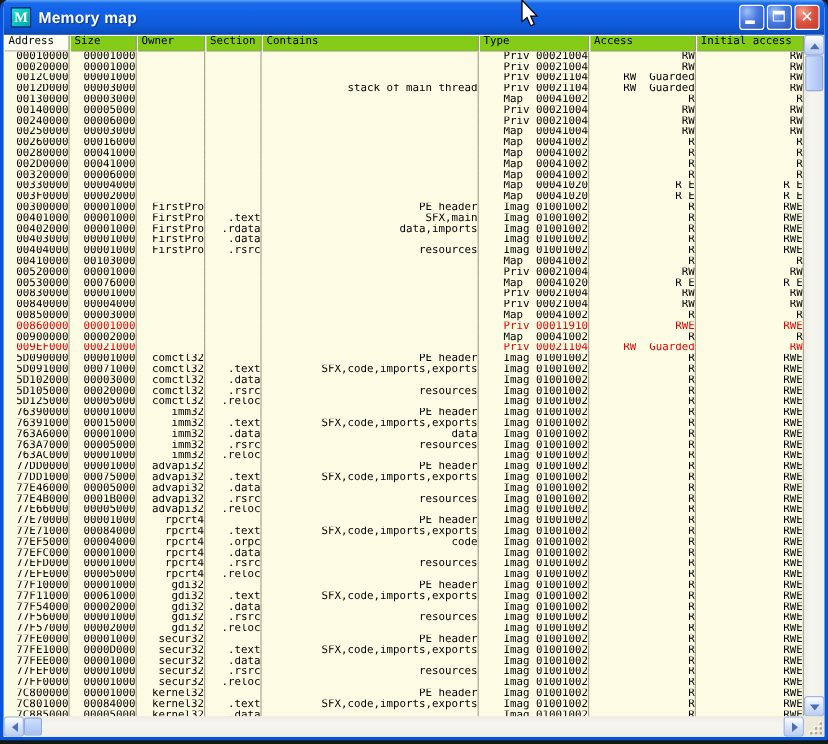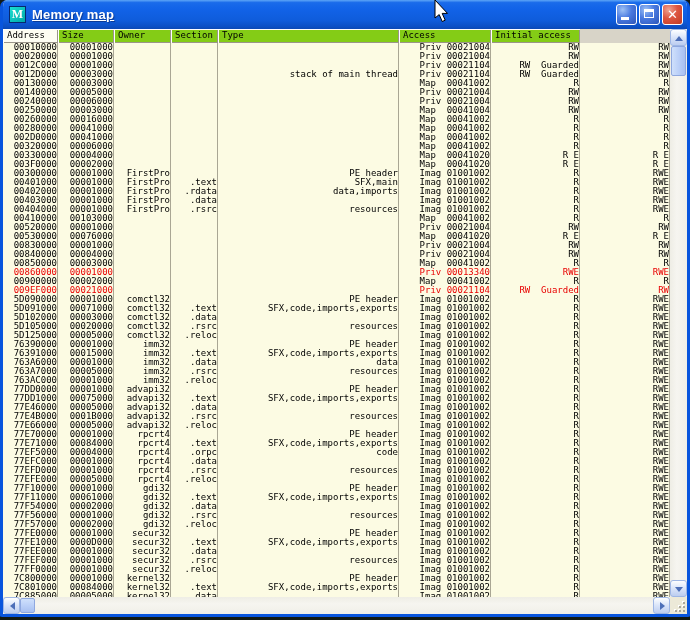--- a/index.html
+++ b/index.html
@@ -20,21 +20,21 @@
     display:flex;align-items:center;
   }
   .app-icon{
     width:17px;height:17px;margin-left:6px;flex:0 0 auto;
     background:linear-gradient(135deg,#19e0d2,#00a8a8);
     border:1px solid #06286e;box-sizing:border-box;
     color:#ffffff;font:bold 12px/15px "Liberation Serif", serif;text-align:center;
   }
   .title-text{
     margin-left:6px;color:#ffffff;font:bold 13px "Liberation Sans", sans-serif;
-    text-shadow:1px 1px 1px #0a3a96;letter-spacing:.2px;text-decoration:underline;
+    text-shadow:1px 1px 1px #0a3a96;letter-spacing:.2px;
   }
   .title-buttons{position:absolute;right:4px;top:4px;display:flex;gap:2px;}
   .tbtn{
     width:21px;height:21px;border-radius:3px;border:1px solid #ffffff;box-sizing:border-box;
     position:relative;
   }
   .tbtn.blue{background:radial-gradient(circle at 30% 25%,#9dc1f5 0%,#4a7ae0 45%,#2c55b8 100%);}
   .tbtn.red{background:radial-gradient(circle at 30% 25%,#f0a492 0%,#dd5540 45%,#c03a22 100%);}
   .glyph-min{position:absolute;left:4px;bottom:4px;width:8px;height:3px;background:#fff;}
   .glyph-max{position:absolute;left:4px;top:4px;width:10px;height:9px;border:1px solid #fff;border-top:3px solid #fff;box-sizing:border-box;}
@@ -119,20 +119,21 @@
     </div>
   </div>
 
   <div class="main">
     <div class="left">
       <div class="header-row">
           <div class="hcell active">Address</div>
           <div class="hcell">Size</div>
           <div class="hcell">Owner</div>
           <div class="hcell">Section</div>
+          <div class="hcell">Contains</div>
           <div class="hcell">Type</div>
           <div class="hcell">Access</div>
           <div class="hcell">Initial access</div>
         </div>
       <div class="table-body">
           <div class="row">
             <div class="cell">00010000</div>
             <div class="cell">00001000</div>
             <div class="cell"></div>
             <div class="cell"></div>
@@ -380,21 +381,21 @@
             <div class="cell">Map  00041002</div>
             <div class="cell">R</div>
             <div class="cell">R</div>
           </div>
           <div class="row red">
             <div class="cell">00860000</div>
             <div class="cell">00001000</div>
             <div class="cell"></div>
             <div class="cell"></div>
             <div class="cell"></div>
-            <div class="cell">Priv 00013340</div>
+            <div class="cell">Priv 00011910</div>
             <div class="cell">RWE</div>
             <div class="cell">RWE</div>
           </div>
           <div class="row">
             <div class="cell">00900000</div>
             <div class="cell">00002000</div>
             <div class="cell"></div>
             <div class="cell"></div>
             <div class="cell"></div>
             <div class="cell">Map  00041002</div>

